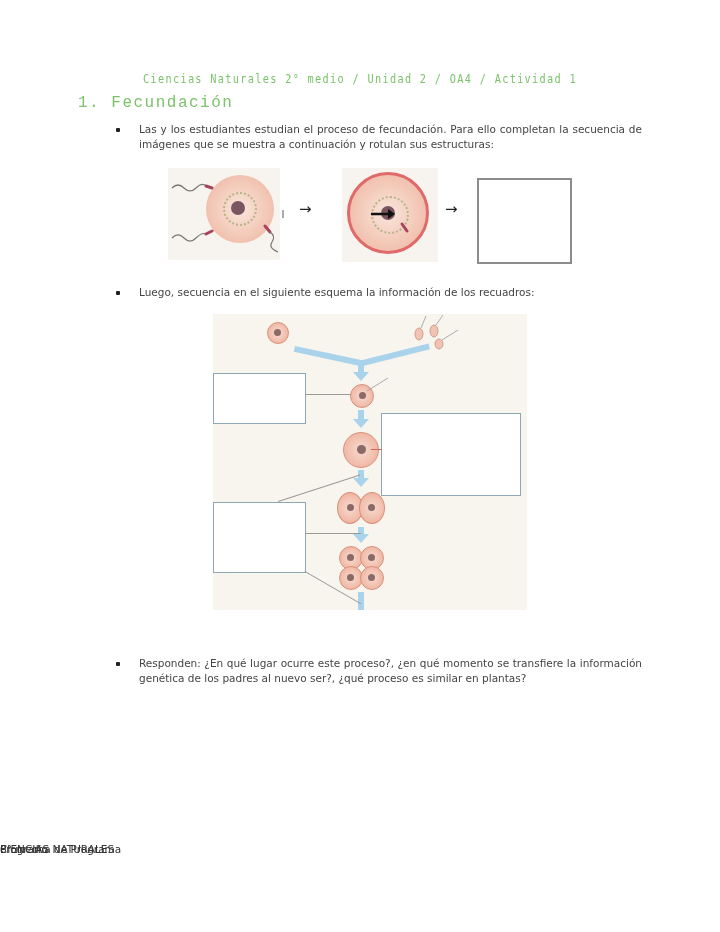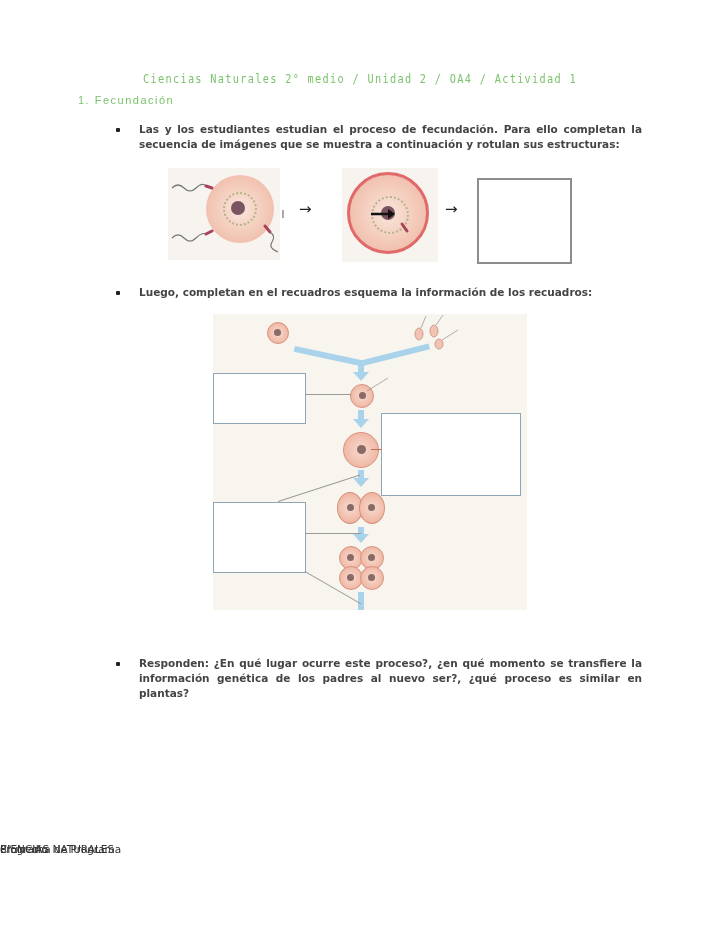--- a/index.html
+++ b/index.html
@@ -7,28 +7,28 @@
     width: 720px; height: 932px; position: relative; overflow: hidden;
     background: #ffffff; font-family: "DejaVu Sans", sans-serif; color: #333;
   }
   .abs { position: absolute; }
   .header-title {
     left: 0; width: 720px; top: 71px; text-align: center;
     font-family: "DejaVu Sans Mono", monospace; font-size: 12.5px;
     color: #7ac36a; letter-spacing: 1.6px; transform: scaleX(0.82); transform-origin: 360px 0;
   }
   .section-heading {
-    left: 78px; top: 94px; font-family: Liberation Sans, sans-serif;
-    font-size: 11px; color: #7ac36a; letter-spacing: 1.5px;
+    left: 78px; top: 94px; font-family: Liberation Mono, monospace;
+    font-size: 16px; color: #7ac36a; letter-spacing: 1.5px;
   }
   .bullet-row { left: 114px; width: 528px; font-size: 10.5px; line-height: 15px; color: #444; }
   .bullet-row .dot {
     position: absolute; left: 2px; top: 6px; width: 4px; height: 4px; background: #222; border-radius: 1px;
   }
-  .bullet-row .txt { margin-left: 25px; text-align: justify; font-weight: bold; }
+  .bullet-row .txt { margin-left: 25px; text-align: justify; }
   .bullet-row .txt.ragged { text-align: left; }
 
   
   .panel { background: #f7f4ef; }
   .egg {
     position: absolute; border-radius: 50%;
     background: radial-gradient(circle at 50% 50%, #f9e6dc 0%, #f3c9b8 55%, #eeb09f 100%);
   }
   .nucleus { position: absolute; border-radius: 50%; background: #7a5560; }
   .speck-ring {
@@ -91,21 +91,21 @@
       <line x1="60" y1="56" x2="65" y2="63" stroke="#a8435a" stroke-width="3" stroke-linecap="round"></line>
     </svg>
   </div>
   <div class="abs arrow-sym" style="left:285px; top:35px;">→</div>
 
   <div class="abs answer-box" style="left:317px; top:13px; width:91px; height:82px;"></div>
 </div>
 
 <div class="abs bullet-row" style="top:285px;">
   <span class="dot"></span>
-  <div class="txt ragged">Luego, completan en el recuadros esquema la información de los recuadros:</div>
+  <div class="txt ragged">Luego, secuencia en el siguiente esquema la información de los recuadros:</div>
 </div>
 
 <div class="abs diag2-bg" style="left:213px; top:314px; width:314px; height:296px;">
 
   <div class="cell" style="left:54px; top:8px; width:20px; height:20px;">
     <div class="n" style="left:6px; top:6px;"></div>
   </div>
   <svg class="abs" style="left:195px; top:0;" width="60" height="40">
     <ellipse cx="11" cy="20" rx="4" ry="6" fill="#f0c3b3" stroke="#c98b7a" stroke-width="0.8"></ellipse>
     <ellipse cx="26" cy="17" rx="4" ry="6" fill="#f0c3b3" stroke="#c98b7a" stroke-width="0.8"></ellipse>

